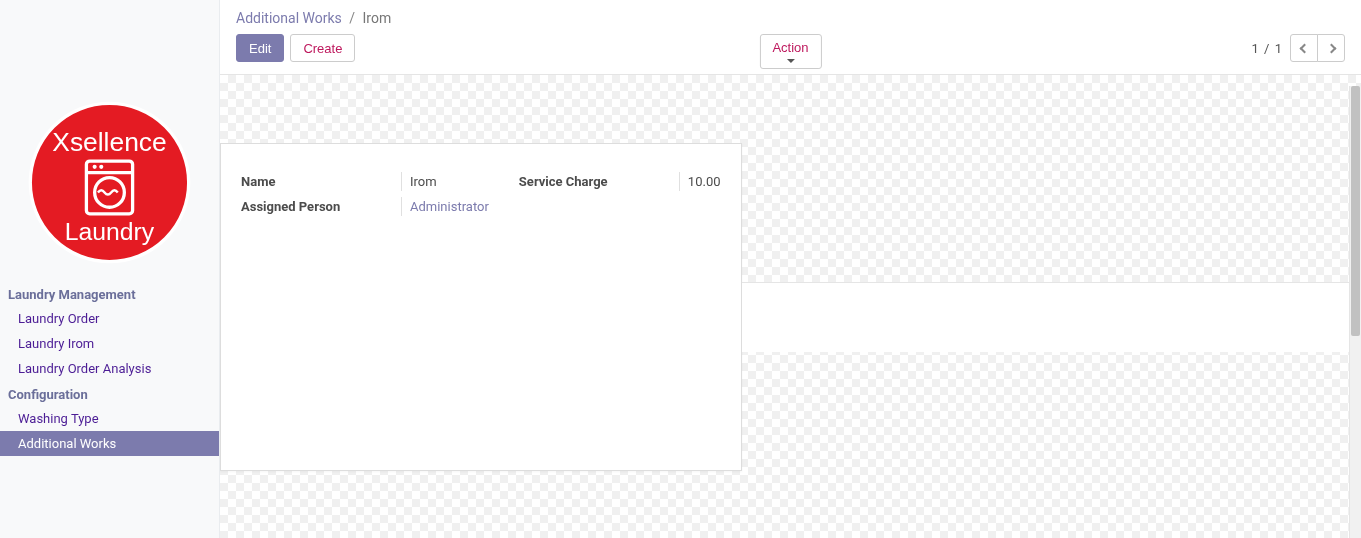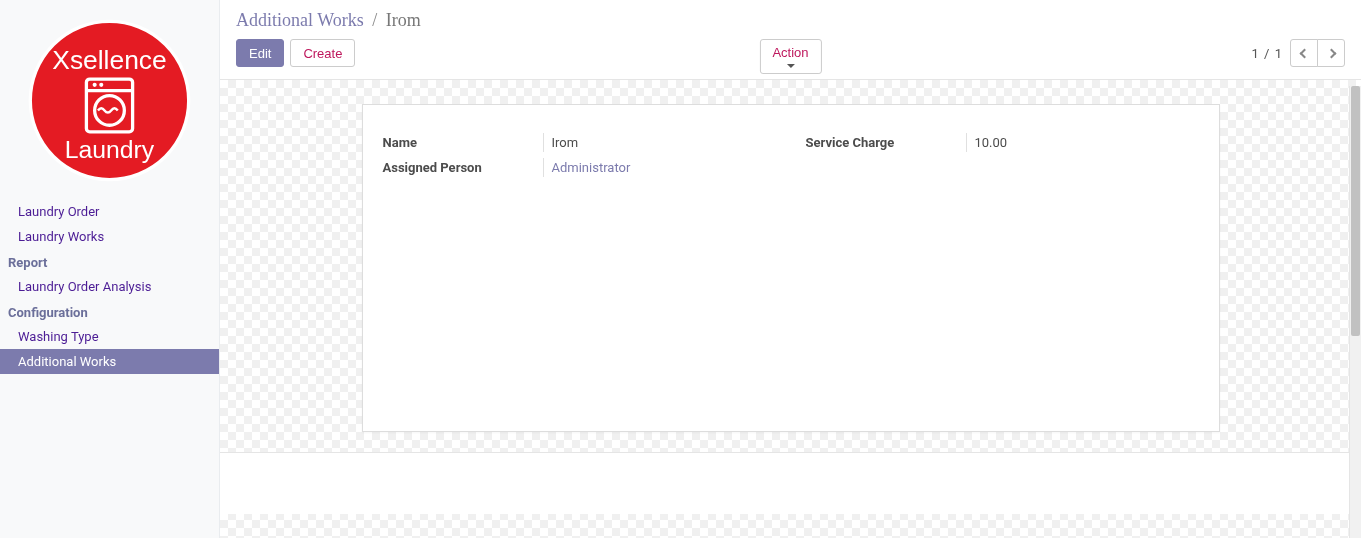--- a/index.html
+++ b/index.html
@@ -11,20 +11,21 @@
       overflow: hidden;
     }
     .app { display: flex; width: 1361px; height: 538px; }
     .sidebar {
       width: 220px;
       flex-shrink: 0;
       background: #f8f9fa;
       display: flex;
       flex-direction: column;
       border-right: 1px solid #e9ecef;
+      justify-content: center;
     }
     .logo-wrap {
       display: flex;
       justify-content: center;
       padding: 18px 10px 10px;
     }
     .logo-wrap svg { width: 165px; height: 165px; }
     .nav { padding-top: 6px; }
     .nav-header {
       color: #6b6f9a;
@@ -44,23 +45,22 @@
       color: #fff;
     }
     .main {
       flex: 1;
       display: flex;
       flex-direction: column;
       position: relative;
     }
     .breadcrumb {
       padding: 10px 16px 8px;
-      font-size: 18px;
+      font-size: 14px;
       color: #6b6f9a;
-      font-family: Liberation Serif, serif;
     }
     .breadcrumb .parent { color: #7c7bad; cursor: pointer; }
     .breadcrumb .sep { color: #888; margin: 0 4px; }
     .breadcrumb .current { color: #777; }
     .toolbar {
       display: flex;
       padding: 0 16px 12px;
       border-bottom: 1px solid #e5e5e5;
       gap: 6px;
     }
@@ -132,21 +132,21 @@
       background-image:
         linear-gradient(45deg, #f0f0f0 25%, transparent 25%),
         linear-gradient(-45deg, #f0f0f0 25%, transparent 25%),
         linear-gradient(45deg, transparent 75%, #f0f0f0 75%),
         linear-gradient(-45deg, transparent 75%, #f0f0f0 75%);
       background-size: 16px 16px;
       background-position: 0 0, 0 8px, 8px -8px, -8px 0px;
       padding: 24px 0 24px;
       overflow: auto;
       display: flex;
-      flex-direction: column;
+      flex-direction: row;
       align-items: center;
     }
     .card {
       width: 858px;
       min-height: 328px;
       background: #fff;
       border: 1px solid #ddd;
       box-shadow: 0 1px 2px rgba(0,0,0,.04);
       padding: 28px 20px;
     }
@@ -210,24 +210,24 @@
         <rect x="72" y="74" width="56" height="64" rx="4" fill="none" stroke="#fff" stroke-width="4"></rect>
         <line x1="72" y1="88" x2="128" y2="88" stroke="#fff" stroke-width="4"></line>
         <circle cx="82" cy="81" r="2.5" fill="#fff"></circle>
         <circle cx="90" cy="81" r="2.5" fill="#fff"></circle>
         <circle cx="100" cy="112" r="18" fill="none" stroke="#fff" stroke-width="4"></circle>
         <path d="M86 112 q4 -5 8 0 q4 5 8 0 q4 -5 8 0" fill="none" stroke="#fff" stroke-width="3"></path>
         <text x="100" y="170" text-anchor="middle" fill="#fff" font-family="Arial" font-size="30" font-weight="400">Laundry</text>
       </svg>
     </div>
     <nav class="nav">
+      <div class="nav-header">Laundry Management</div>
       <div class="nav-item">Laundry Order</div>
-      <div class="nav-item">Laundry Works</div>
-
-      <div class="nav-header">Report</div>
+      <div class="nav-item">Laundry Irom</div>
+
       <div class="nav-item">Laundry Order Analysis</div>
 
       <div class="nav-header">Configuration</div>
       <div class="nav-item">Washing Type</div>
       <div class="nav-item active">Additional Works</div>
     </nav>
   </aside>
 
   <main class="main">
     <div class="breadcrumb">

